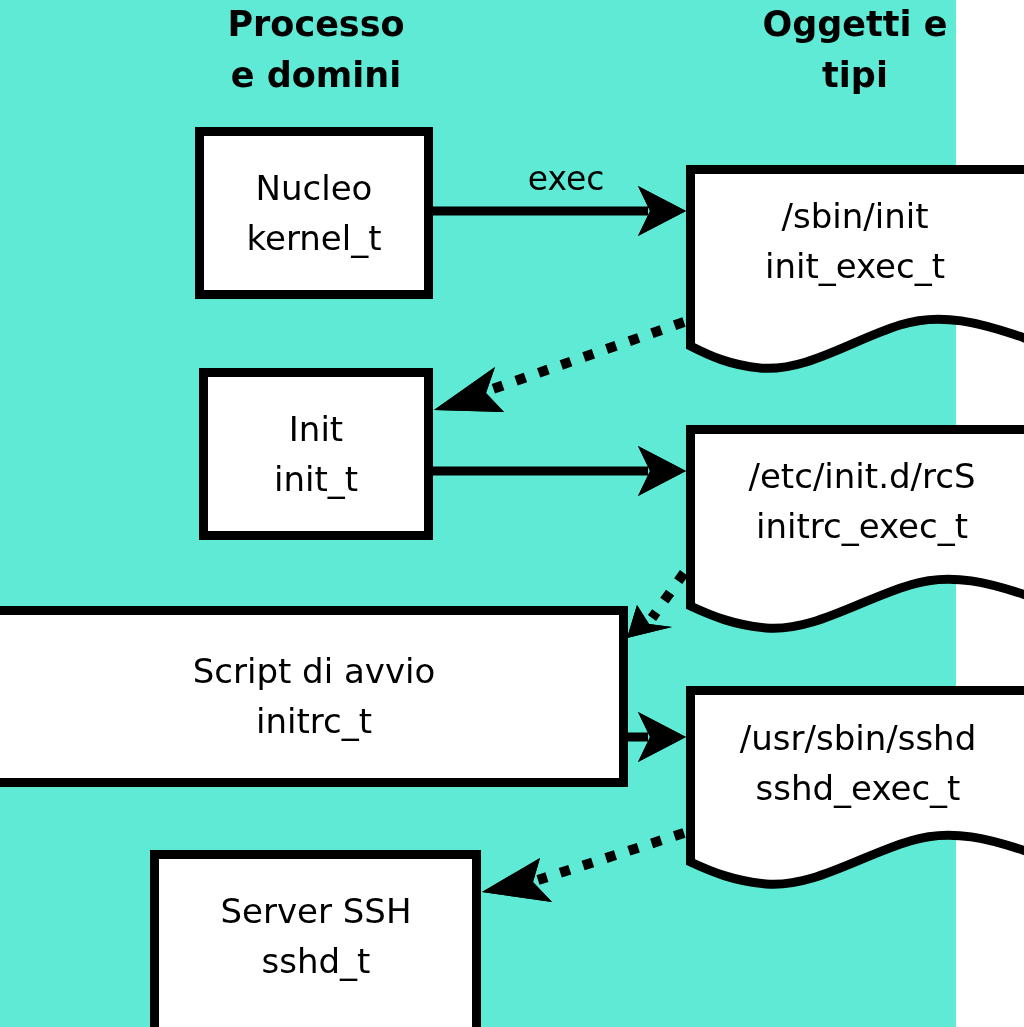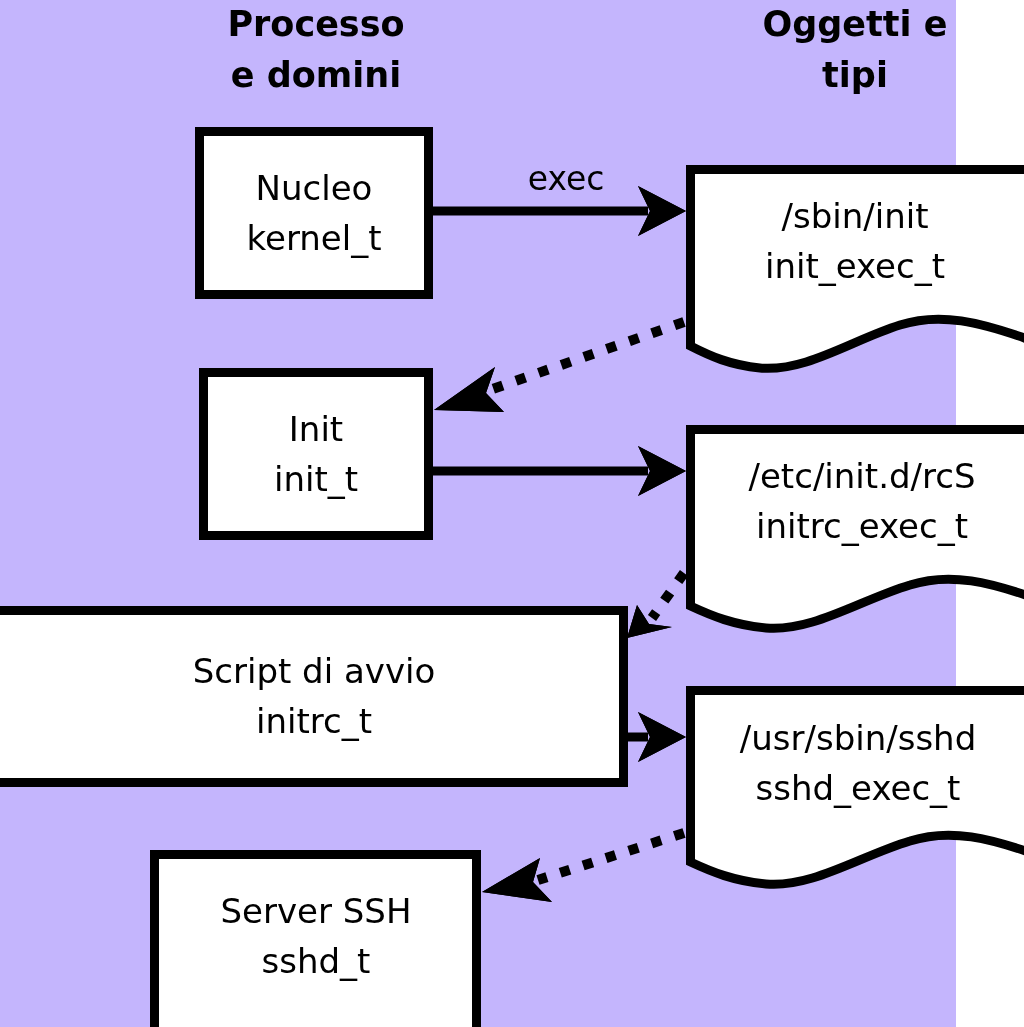--- a/index.html
+++ b/index.html
@@ -10,21 +10,21 @@
   body {
     width: 1024px;
     height: 1027px;
     overflow: hidden;
     font-family: "DejaVu Sans", sans-serif;
   }
   #diagram-root {
     position: relative;
     width: 956px;
     height: 1027px;
-    background: #c4b5fd;
+    background: #5eead4;
   }
   svg#diagram-svg {
     position: absolute;
     left: 0;
     top: 0;
     width: 1024px;
     height: 1027px;
     display: block;
   }
   .col-header {

